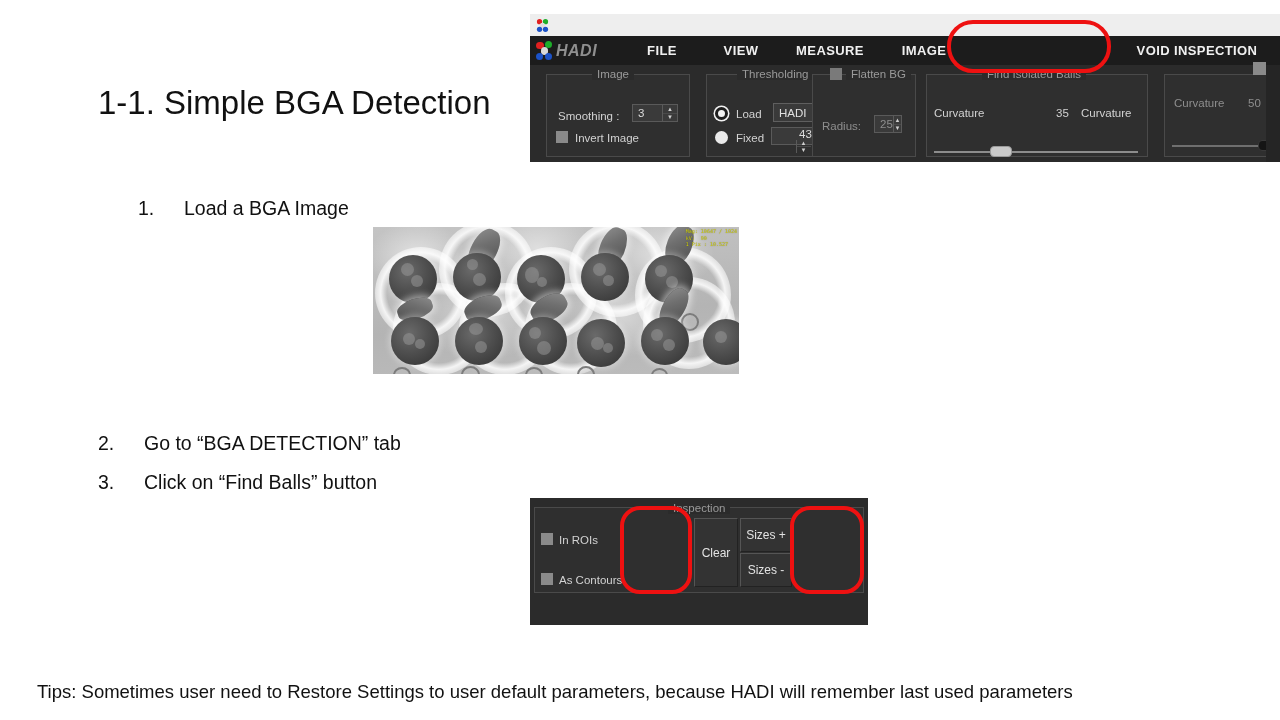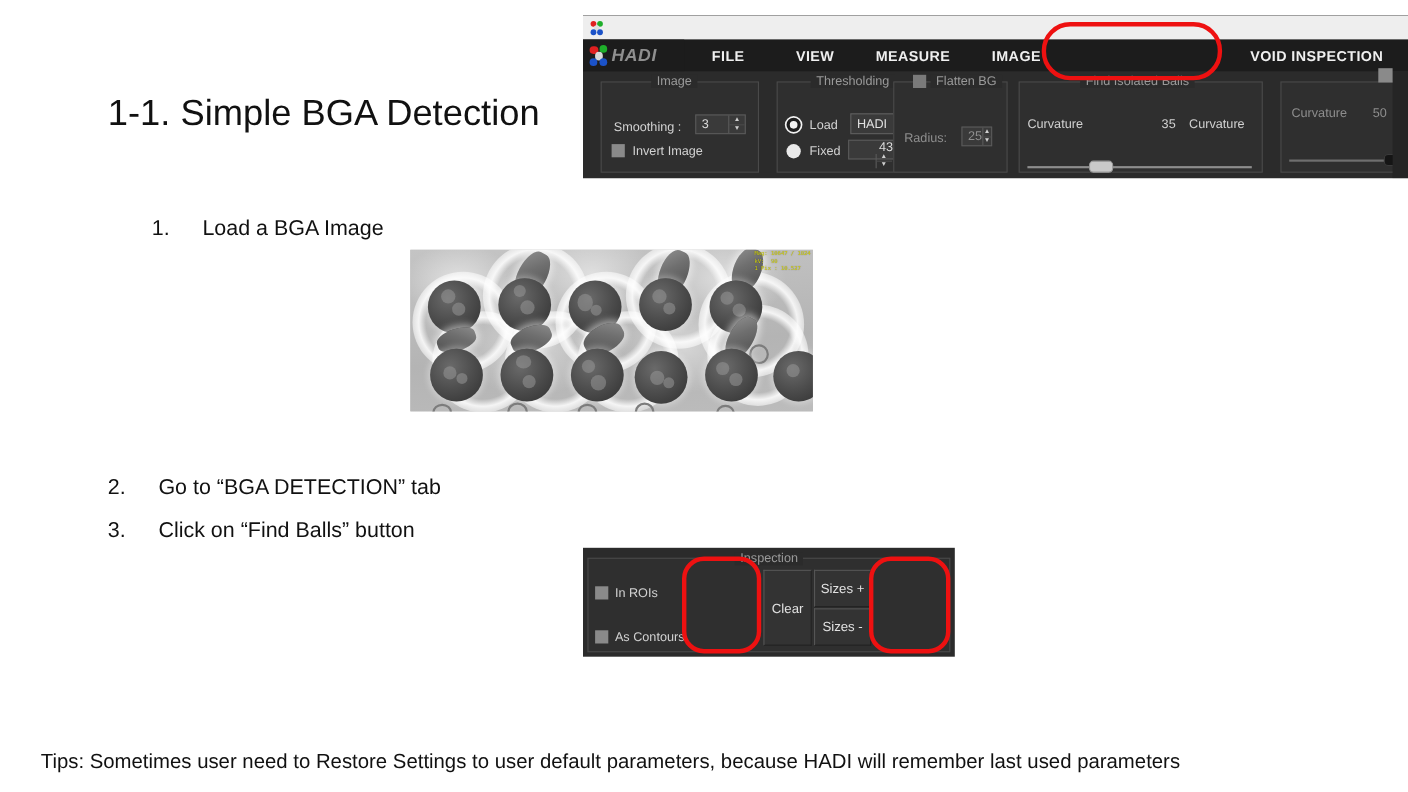--- a/index.html
+++ b/index.html
@@ -203,21 +203,21 @@
   .logo-dots i{position:absolute;width:7.5px;height:7.5px;border-radius:50%;display:block;}
   #tb-ribbon{
     position:absolute;left:0;top:51px;width:750px;height:97px;
     background:#2b2b2b;
   }
   #tb-scroll-sq{position:absolute;left:723px;top:48px;width:13px;height:13px;background:#8a8a8a;}
   #tb-rightdark{position:absolute;left:736px;top:51px;width:14px;height:97px;background:#252525;}
 
   
   #insp-panel{
-    position:absolute;left:530px;top:498px;width:338px;height:99px;
+    position:absolute;left:530px;top:498px;width:338px;height:127px;
     background:#2b2b2b;overflow:hidden;
   }
 </style>
 </head>
 <body>
 
 <div id="slide-title">1-1. Simple BGA Detection</div>
 
 <div class="step" id="step-1">
   <span class="num">1.</span><span>Load a BGA Image</span>

